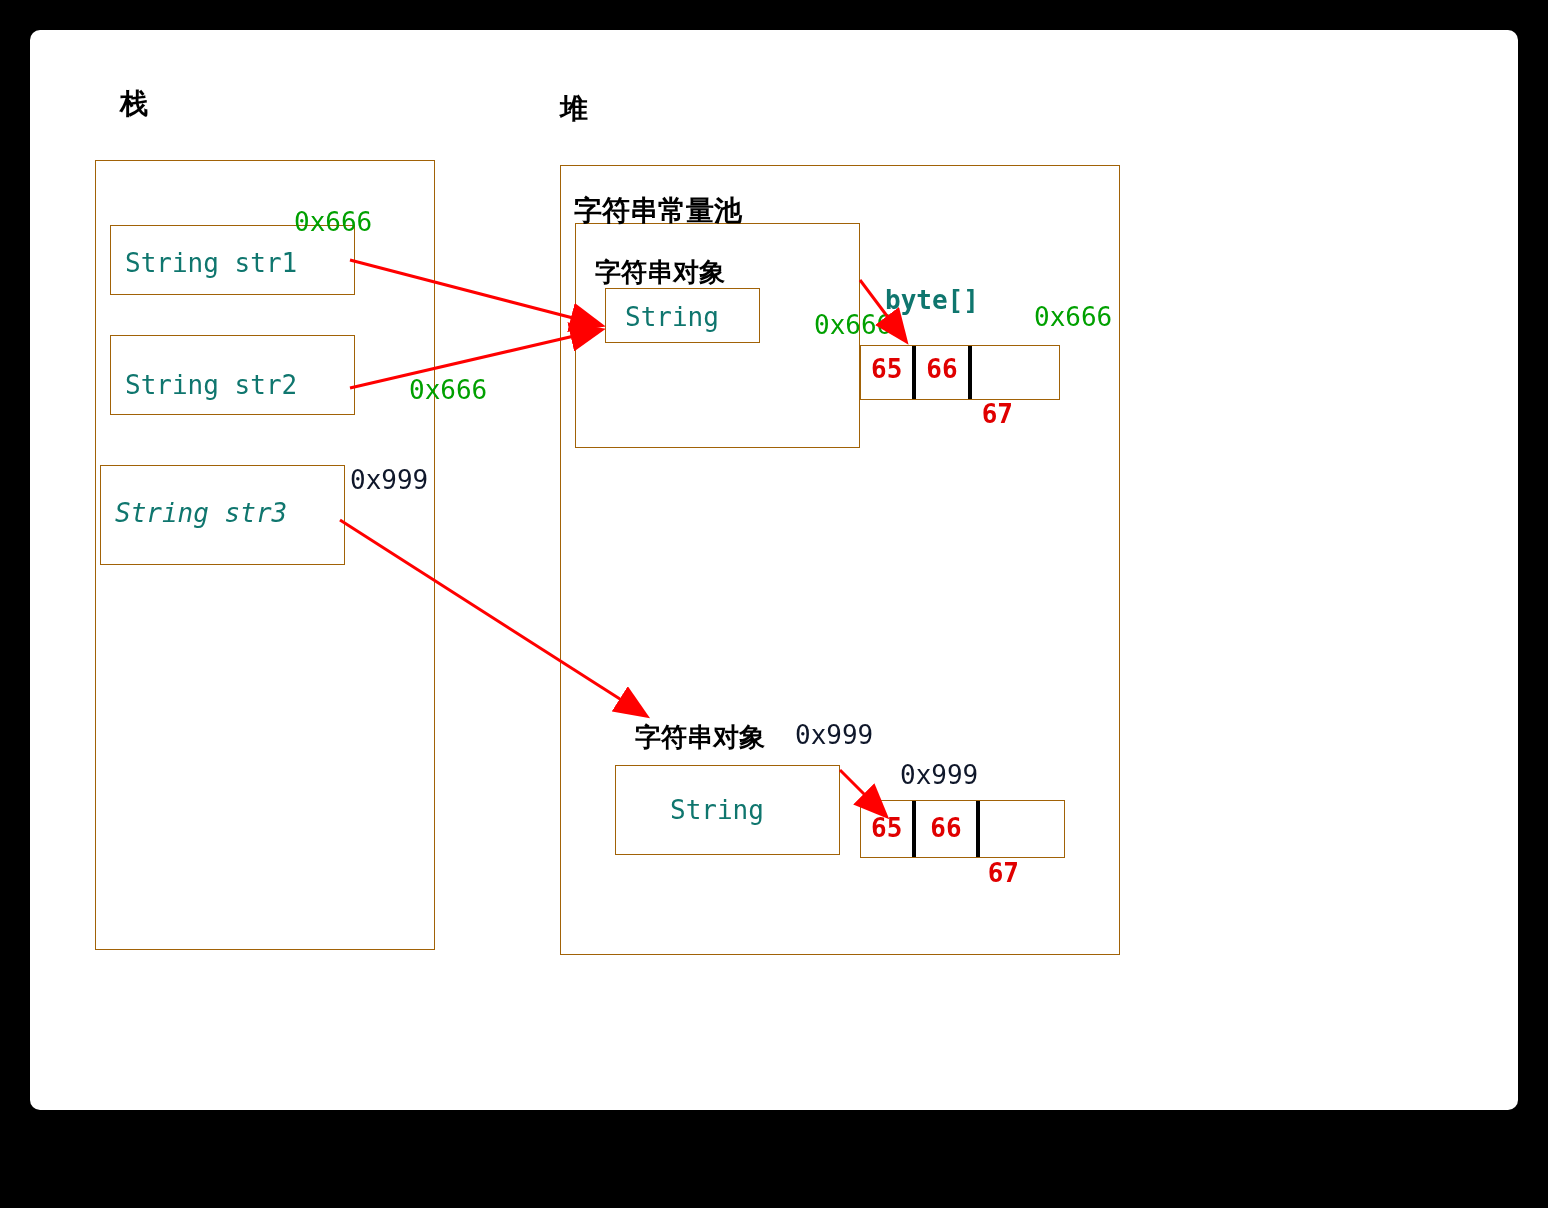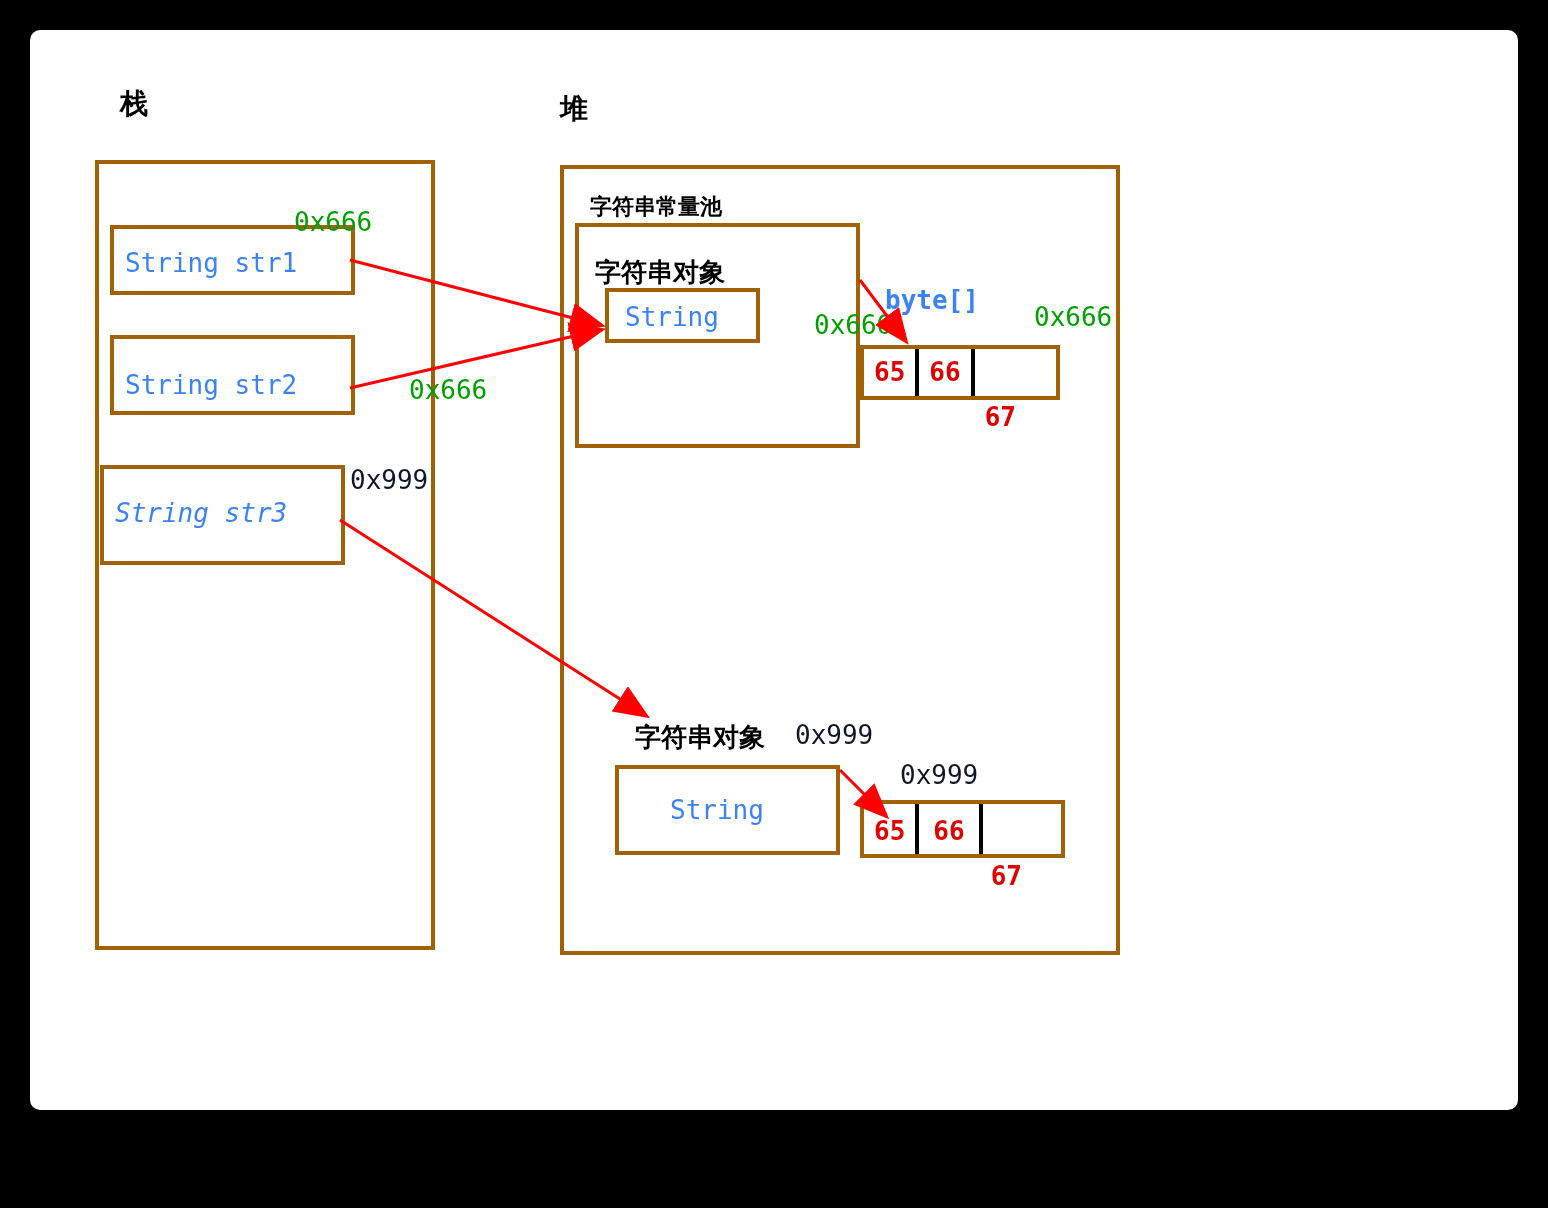--- a/index.html
+++ b/index.html
@@ -20,28 +20,28 @@
       border-radius: 10px;
     }
     .label {
       position: absolute;
       font-size: 28px;
       color: #000;
       font-weight: bold;
     }
     .box {
       position: absolute;
-      border: 4px solid #a16207;
+      border: 1px solid #a16207;
       background: #fff;
     }
     .text {
       position: absolute;
       font-size: 26px;
       font-family: "Consolas", monospace;
-      color: #3b82f6;
+      color: #0f766e;
     }
     .green { color: #00a000; margin-left: 44px; }
     .blue { color: #0f172a; }
     .cell {
       border-right: 4px solid #000;
       display: inline-block;
       padding: 8px 10px;
       font-size: 26px;
       color: #e00000;
       font-weight: bold;
@@ -76,21 +76,21 @@
 
   <div class="box" style="top:305px; left:80px; width:245px; height:80px;"></div>
   <div class="text" style="top:340px; left:95px;">String str2</div>
   <div class="text green" style="top:345px; left:335px;">0x666</div>
 
   <div class="box" style="top:435px; left:70px; width:245px; height:100px;"></div>
   <div class="text" style="top:468px; left:85px;font-style:italic;">String str3</div>
   <div class="text blue" style="top:435px; left:320px;">0x999</div>
 
   <div class="box" style="top:193px; left:545px; width:285px; height:225px;"></div>
-  <div class="label" style="top:162px; left:560px; font-size:22px;font-family:Liberation Mono, monospace;">字符串常量池</div>
+  <div class="label" style="top:162px; left:544px; font-size:28px;font-family:Liberation Mono, monospace;">字符串常量池</div>
 
   <div class="label" style="top:225px; left:565px; font-size:26px;">字符串对象</div>
 
   <div class="box" style="top:258px; left:575px; width:155px; height:55px;"></div>
   <div class="text" style="top:272px; left:595px;">String</div>
   <div class="text green" style="top:280px; left:740px;">0x666</div>
 
   <div class="text" style="top:255px; left:855px;font-weight:bold;">byte[]</div>
   <div class="text green" style="top:272px; left:960px;">0x666</div>
 

